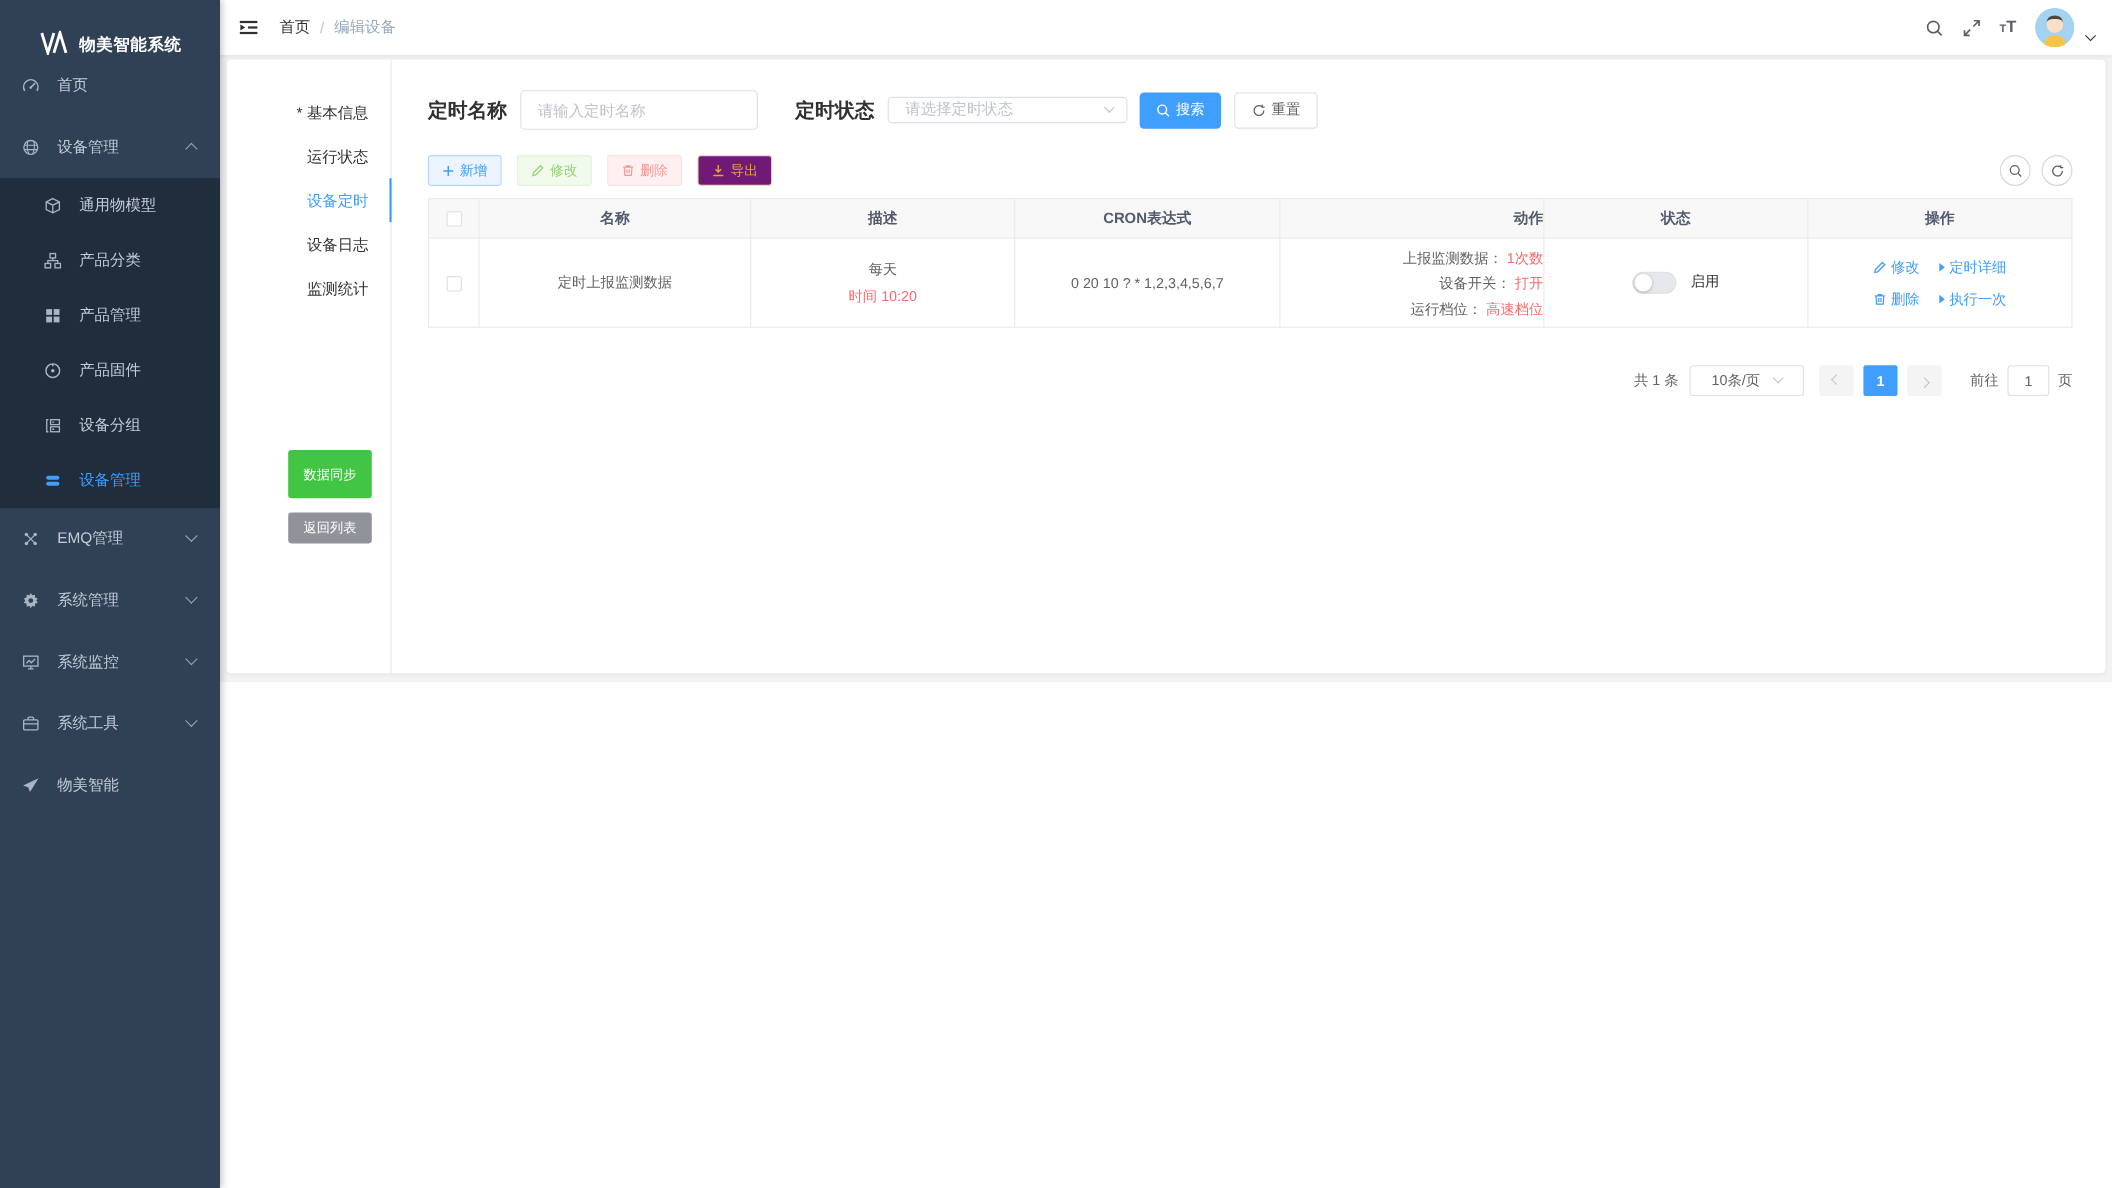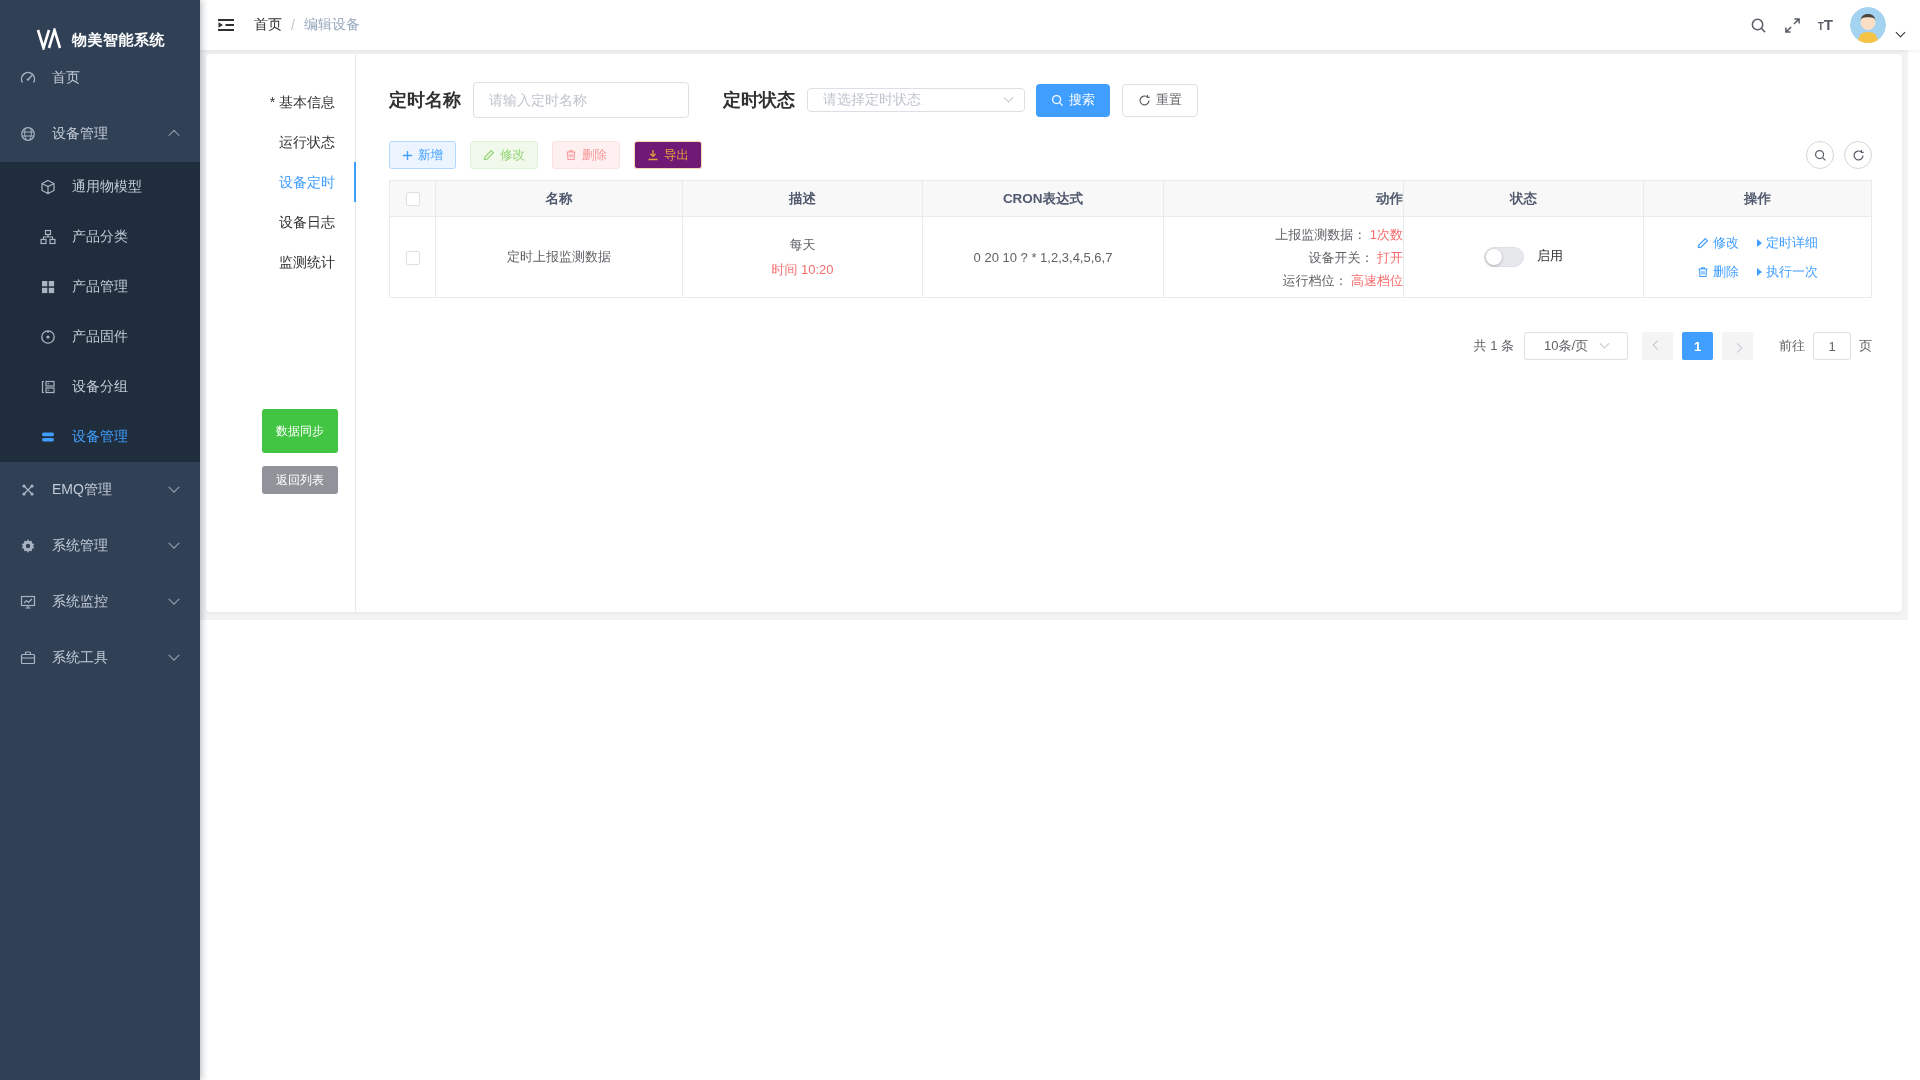--- a/index.html
+++ b/index.html
@@ -39,21 +39,21 @@
   .crumb-current { color:#97a8be; }
   .header-right { margin-left:auto; display:flex; align-items:center; gap:17px; }
   .hd-icon-btn { color:#5a5e66; cursor:pointer; display:flex; align-items:center; }
   .font-size-icon { font-weight:600; color:#5a5e66; cursor:pointer; line-height:1; }
   .font-size-icon .t-small { font-size:10px; }
   .font-size-icon .t-big { font-size:15px; }
   .avatar-wrap { width:36px; height:36px; border-radius:50%; overflow:hidden; cursor:pointer; flex:none; }
   .user-caret { width:7px; height:7px; border-right:1.5px solid #303133; border-bottom:1.5px solid #303133; transform:rotate(45deg); margin:14px 0 0 -6px; cursor:pointer; }
 
   
-  .main-bg { position:absolute; left:200px; top:50px; right:12px; height:570px; background:#f3f3f3; padding:4px 6px 6px 6px; }
+  .main-bg { position:absolute; left:200px; top:50px; right:0; height:570px; background:#f3f3f3; padding:4px 6px 6px 6px; }
   .card { background:#fff; height:558px; border-radius:4px; box-shadow:0 1px 4px rgba(0,21,41,.06); display:flex; }
 
   
   .tabs-col { width:150px; padding-top:28px; position:relative; border-right:1px solid #e4e7ed; flex:none; }
   .tab-item { height:40px; line-height:40px; text-align:right; padding-right:20px; font-size:14px; color:#303133; cursor:pointer; white-space:nowrap; }
   .tab-item.active { color:#409eff; }
   .active-bar { position:absolute; right:-1px; top:108px; width:2px; height:40px; background:#409eff; }
   .side-btns { margin-top:127px; display:flex; flex-direction:column; gap:13px; align-items:flex-end; padding-right:17px; }
   .btn-sync { background:#42c542; color:#fff; border:none; height:44px; padding:0 14px; border-radius:3px; font-size:12px; cursor:pointer; font-family:inherit; }
   .btn-back { background:#909399; color:#fff; border:none; height:28px; padding:0 14px; border-radius:3px; font-size:12px; cursor:pointer; font-family:inherit; }
@@ -254,20 +254,28 @@
       <span class="mi-icon">
         <svg viewBox="0 0 16 16" width="16" height="16" fill="none" stroke="currentColor" stroke-width="1.2">
           <rect x="1.5" y="4.5" width="13" height="9" rx="1"></rect>
             <path d="M5.5 4.5 V3 A1 1 0 0 1 6.5 2 H9.5 A1 1 0 0 1 10.5 3 V4.5 M1.5 8 H14.5"></path>
         </svg>
       </span>
       <span class="mi-label">系统工具</span>
       <span class="caret caret-down"></span>
     </div>
 
+    <div class="menu-item">
+      <span class="mi-icon">
+        <svg viewBox="0 0 16 16" width="16" height="16" fill="currentColor">
+          <path d="M15 1.5 L1 8.2 L5.8 9.8 L7.2 14 L9.3 10.8 L15 1.5 Z M5.8 9.8 L13.5 3"></path>
+        </svg>
+      </span>
+      <span class="mi-label">物美智能</span>
+    </div>
   </nav>
 </aside>
 
 <header class="header">
   <span class="fold-btn">
     <svg viewBox="0 0 20 20" width="20" height="20" fill="#303133">
       <rect x="2" y="4" width="16" height="2"></rect>
         <rect x="9.5" y="9" width="8.5" height="2"></rect>
         <rect x="2" y="14" width="16" height="2"></rect>
         <path d="M7 10 L2.5 7.3 V12.7 Z"></path>

